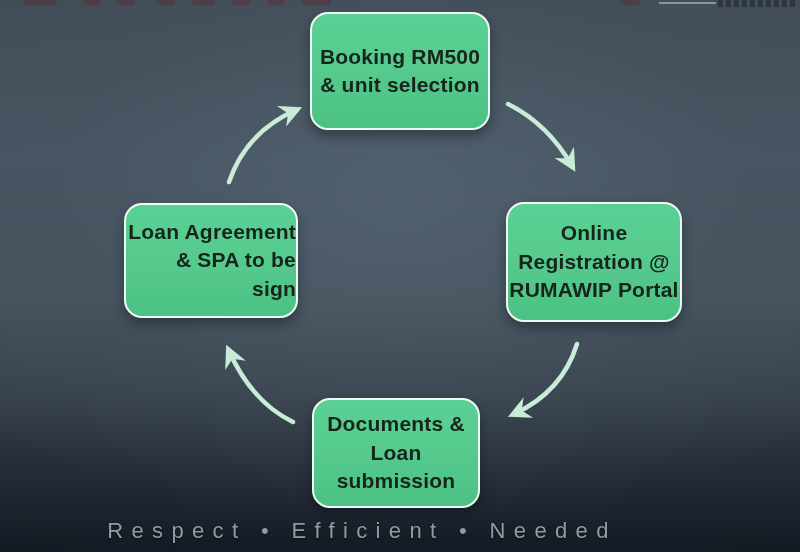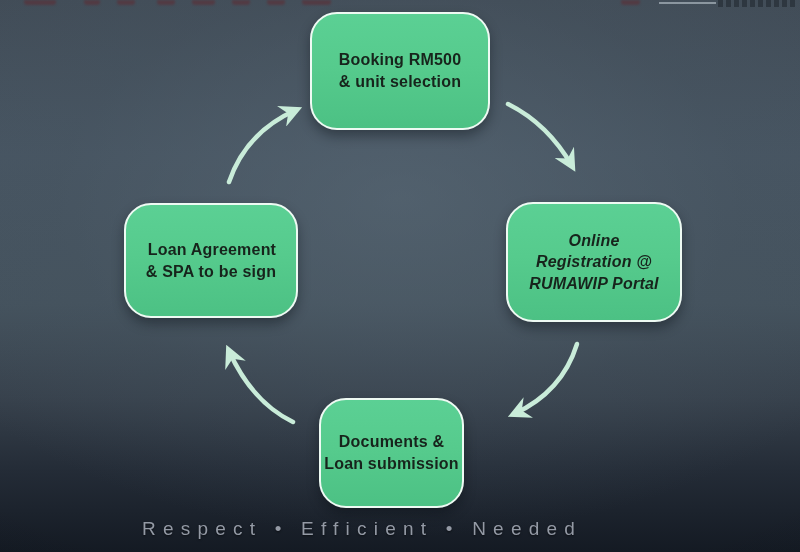--- a/index.html
+++ b/index.html
@@ -39,37 +39,37 @@
   .arrows{position:absolute;left:0;top:0;width:800px;height:552px;}
   .arrows path{stroke:var(--arrow);stroke-width:4.5;fill:none;stroke-linecap:round;}
   .arrows marker path{fill:var(--arrow);stroke:none;}
 
   .node{
     position:absolute;
     display:flex;align-items:center;justify-content:center;
     text-align:center;
     background:linear-gradient(180deg, #5bd094 0%, var(--node-fill) 45%, var(--node-fill-deep) 100%);
     border:2px solid var(--node-border);
-    border-radius:27px;
+    border-radius:18px;
     color:var(--node-text);
-    font-size:16px;font-weight:600;line-height:1.35;
+    font-size:21px;font-weight:600;line-height:1.35;
     letter-spacing:.2px;
     white-space:pre-line;
     box-shadow:0 6px 12px rgba(8,12,18,.38);
   }
   .node-top{left:310px;top:12px;width:180px;height:118px;}
-  .node-right{left:506px;top:202px;width:176px;height:120px;font-style:italic;}
-  .node-bottom{left:312px;top:398px;width:145px;height:110px;margin-left:7px;}
+  .node-right{left:506px;top:202px;width:176px;height:120px;}
+  .node-bottom{left:312px;top:398px;width:168px;height:110px;}
   .node-left{left:124px;top:203px;width:174px;height:115px;text-align:right;}
 
   .footer{
     position:absolute;left:0;top:518px;width:724px;
     text-align:center;
     color:var(--footer-text);
-    font-size:19px;font-weight:400;
+    font-size:22px;font-weight:400;
     letter-spacing:.38em;
     text-shadow:0 1px 2px rgba(0,0,0,.5);
   }
 </style>
 </head>
 <body>
 
 <div class="stage">
 
   <div>

